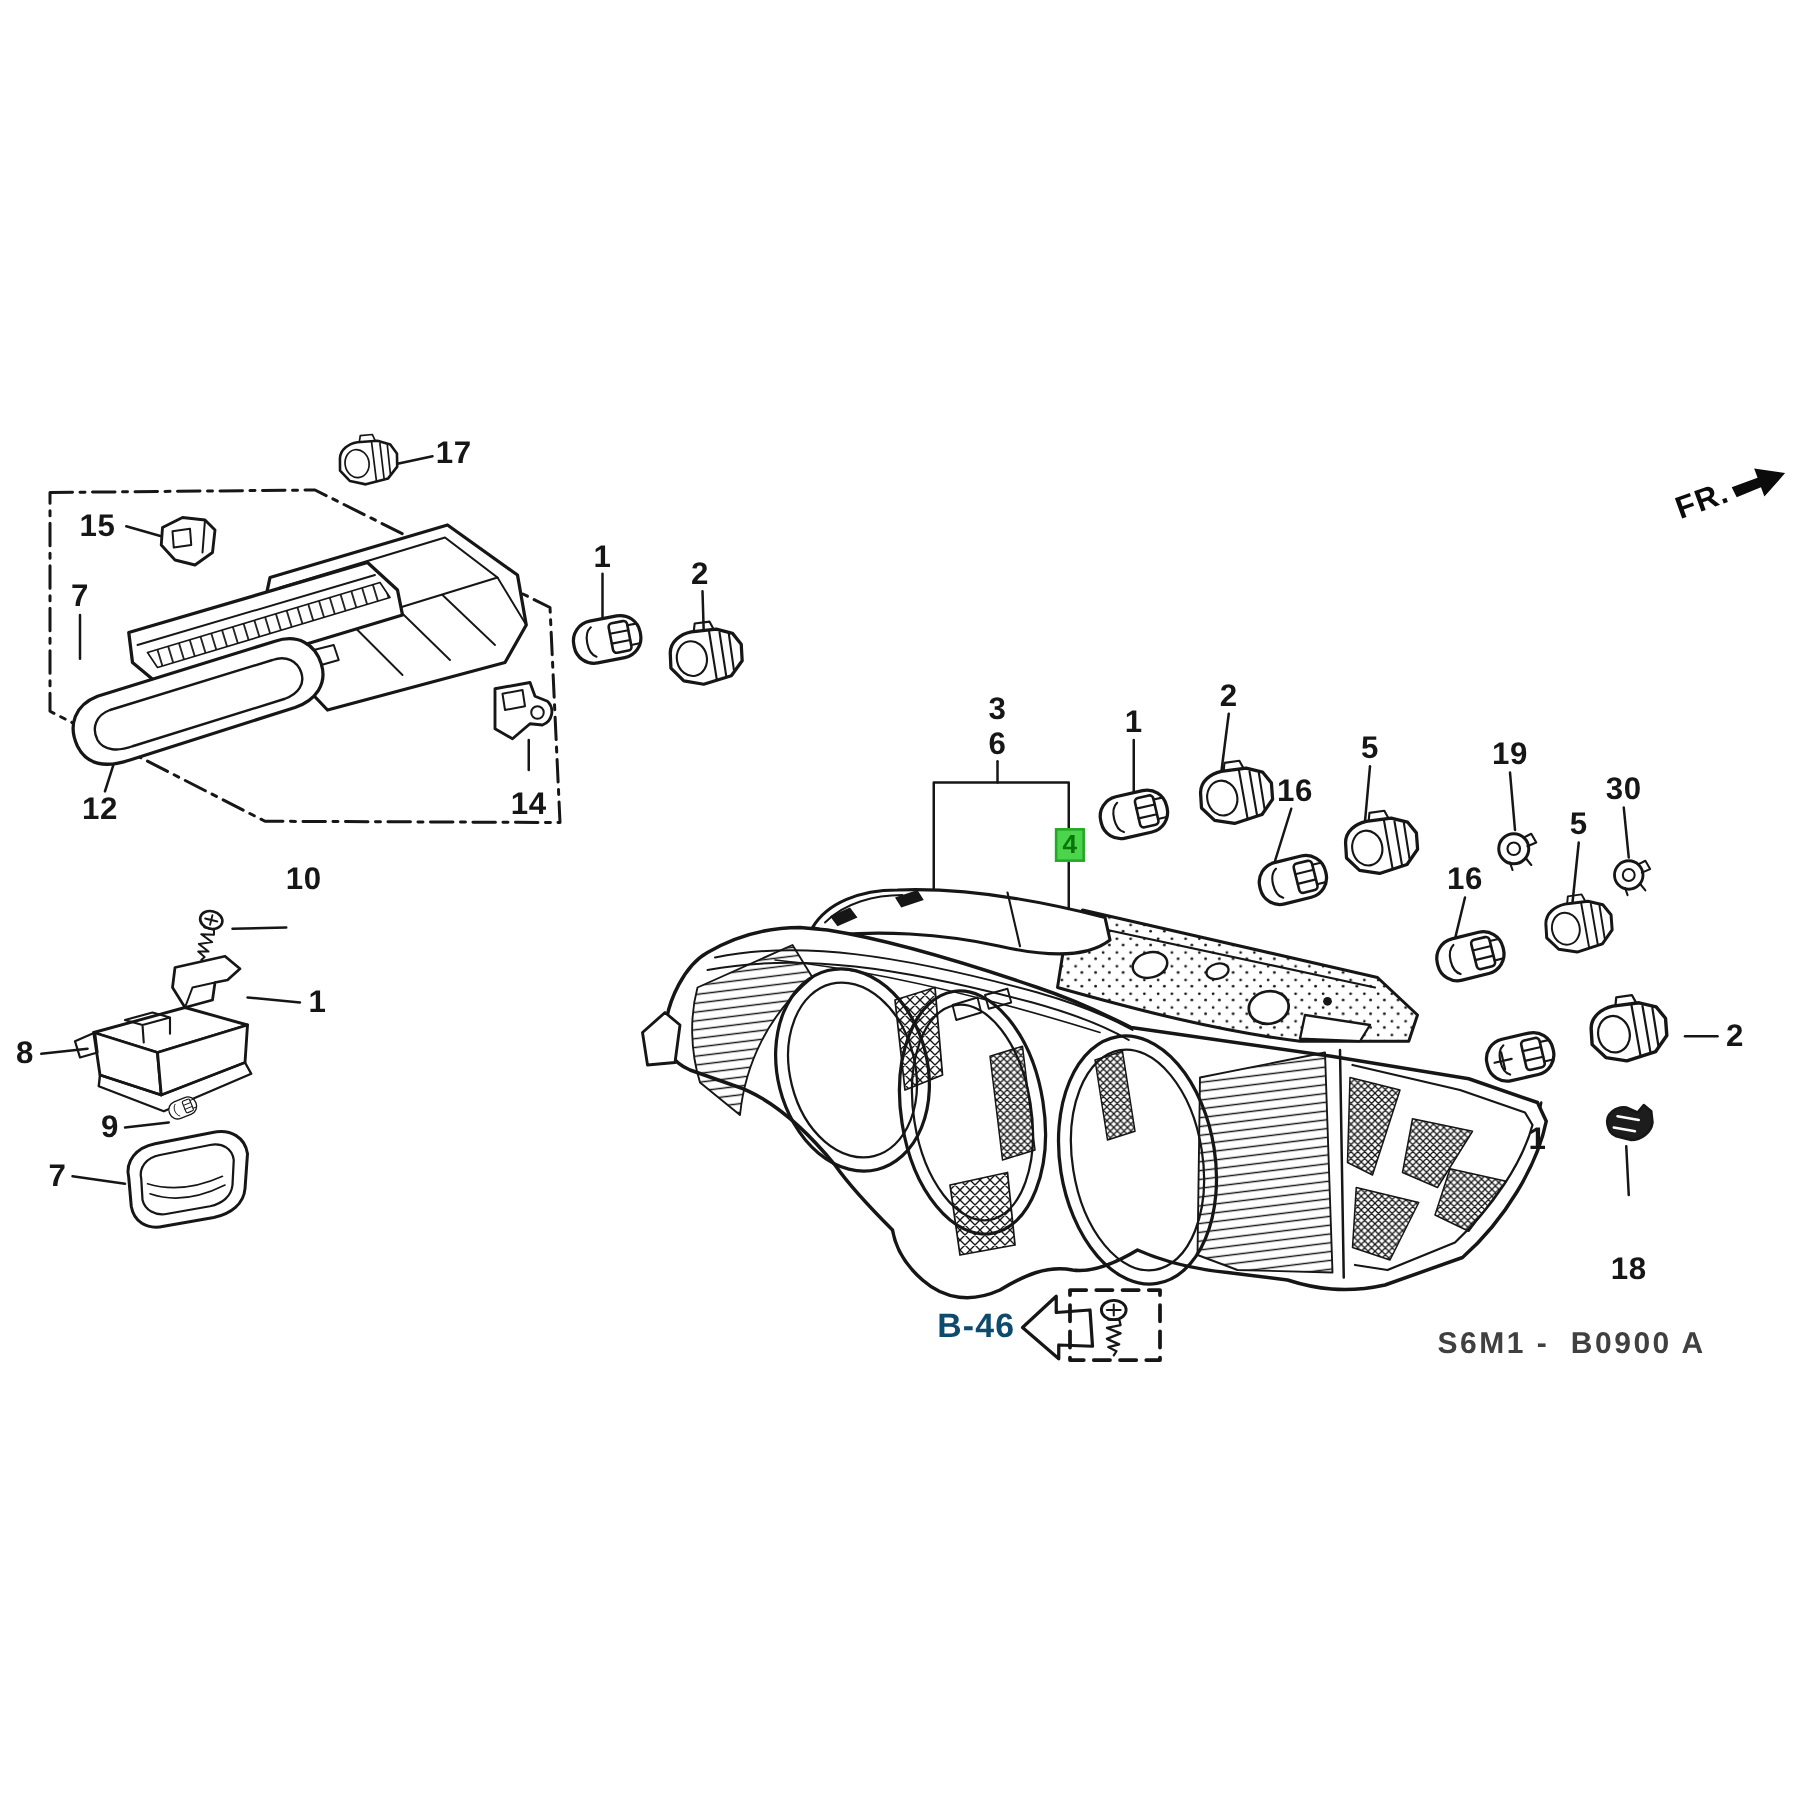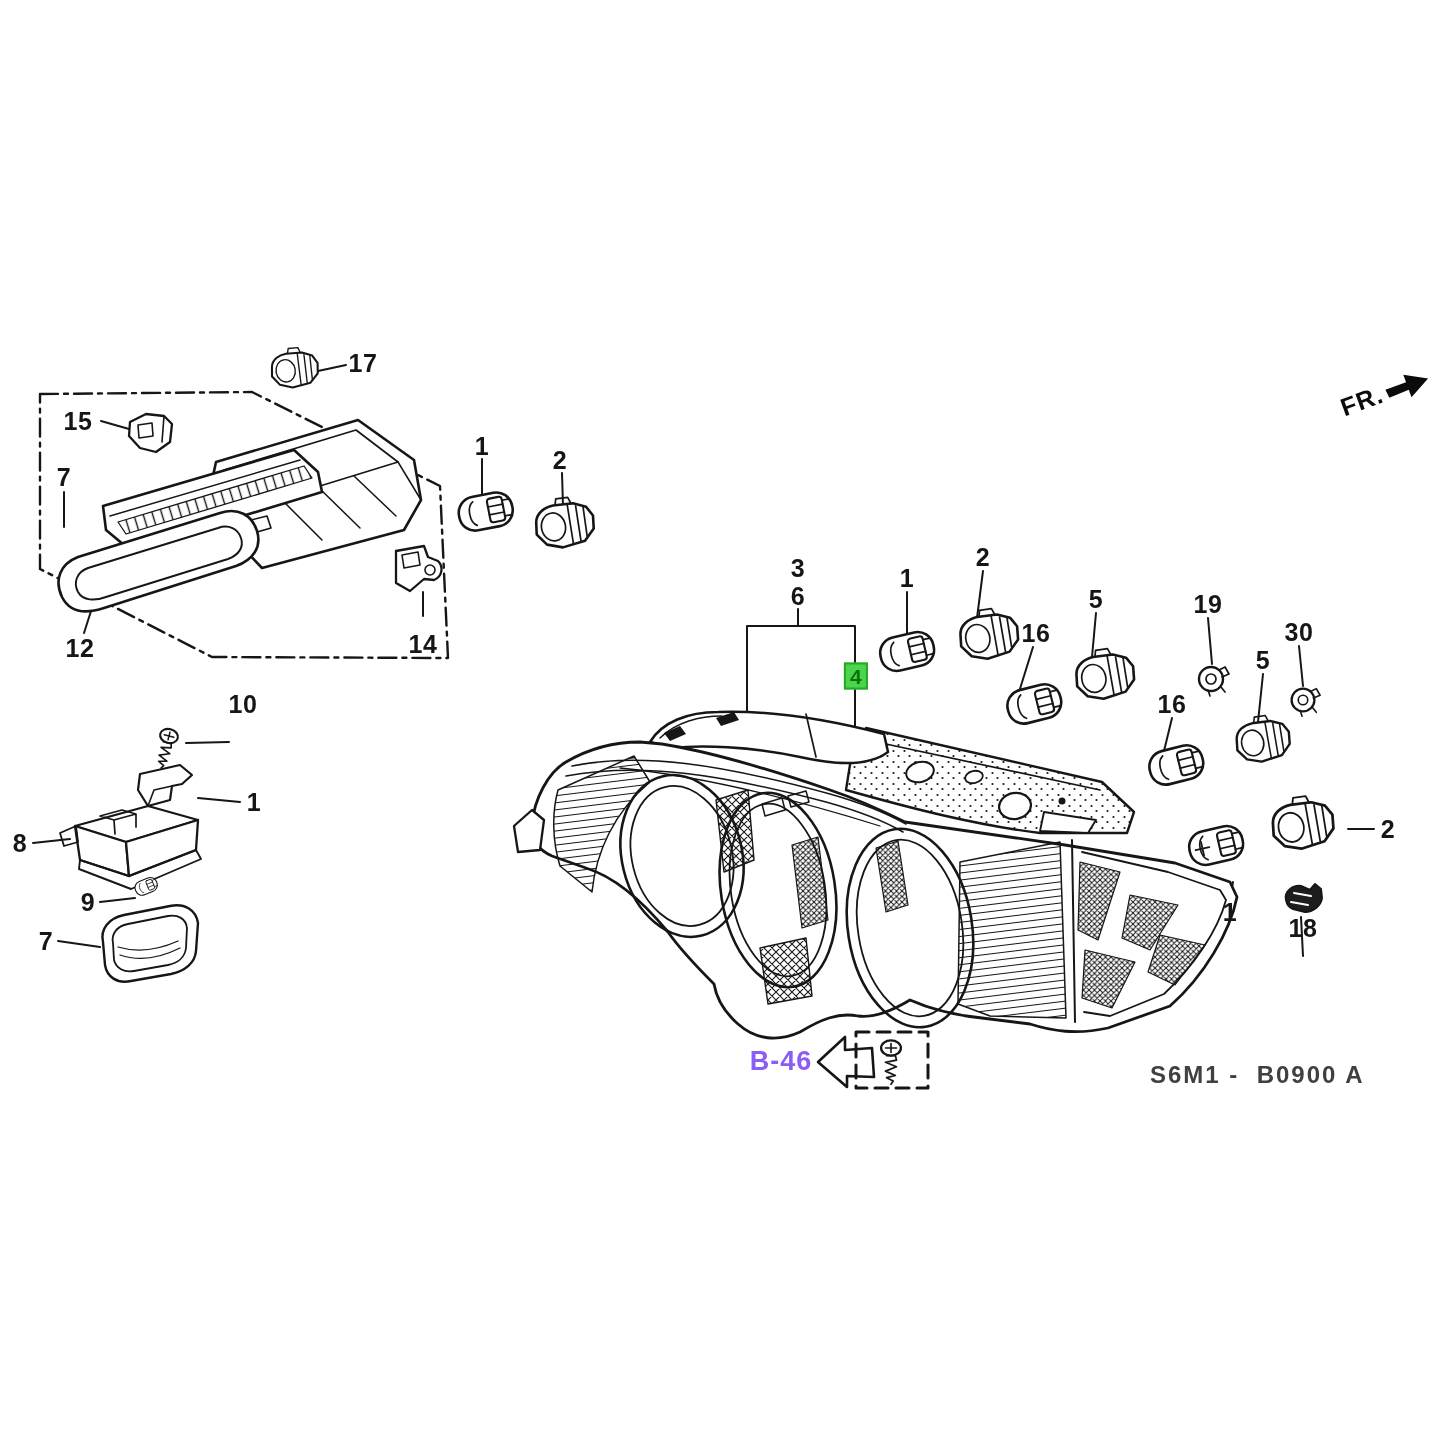--- a/index.html
+++ b/index.html
@@ -5,21 +5,21 @@
   html,body{margin:0;padding:0;background:#ffffff;}
   .stage{position:relative;width:1445px;height:1110px;background:#ffffff;overflow:hidden;
          font-family:"Liberation Sans",sans-serif;}
   .art{position:absolute;left:0;top:0;}
   .callout{position:absolute;transform:translate(-50%,-50%);
            font:700 25px "Liberation Sans",sans-serif;color:#161616;
            letter-spacing:.5px;white-space:nowrap;line-height:1;}
   .callout.hl{background:var(--hl,#4dd44d);color:var(--hl-text,#077507);
               border:2px solid #25a825;padding:1px 4px;font-size:21px;}
   .refcode{position:absolute;transform:translate(-50%,-50%);
-           font:700 27px "Liberation Sans",sans-serif;color:#8b5cf6;letter-spacing:1px;}
+           font:700 27px "Liberation Sans",sans-serif;color:#0c4a6e;letter-spacing:1px;}
   .diagcode{position:absolute;transform:translate(0,-50%);
             font:600 24px "Liberation Sans",sans-serif;color:#404040;
             letter-spacing:2px;white-space:pre;}
   .frlabel{position:absolute;transform:translate(-50%,-50%) rotate(-20deg);
            font:700 25px "Liberation Sans",sans-serif;color:#0b0b0b;letter-spacing:1px;}
 </style>
 </head>
 <body>
 
 <div class="stage">
@@ -262,21 +262,21 @@
 <div class="callout" style="left:907px;top:578px">1</div>
 <div class="callout" style="left:983px;top:557px">2</div>
 <div class="callout" style="left:1036px;top:633px">16</div>
 <div class="callout" style="left:1096px;top:599px">5</div>
 <div class="callout" style="left:1208px;top:604px">19</div>
 <div class="callout" style="left:1263px;top:660px">5</div>
 <div class="callout" style="left:1299px;top:632px">30</div>
 <div class="callout" style="left:1172px;top:704px">16</div>
 <div class="callout" style="left:1388px;top:829px">2</div>
 <div class="callout" style="left:1230px;top:912px">1</div>
-<div class="callout" style="left:1303px;top:928px">18</div>
+<div class="callout" style="left:1303px;top:1016px">18</div>
 <div class="callout" style="left:243px;top:704px">10</div>
 <div class="callout" style="left:254px;top:802px">1</div>
 <div class="callout" style="left:20px;top:843px">8</div>
 <div class="callout" style="left:88px;top:902px">9</div>
 <div class="callout" style="left:46px;top:941px">7</div>
 
 <div class="refcode" style="left:781px;top:1061px">B-46</div>
 <div class="diagcode" style="left:1150px;top:1075px">S6M1 -  B0900 A</div>
 <div class="frlabel" style="left:1362px;top:401px">FR.</div>
 

